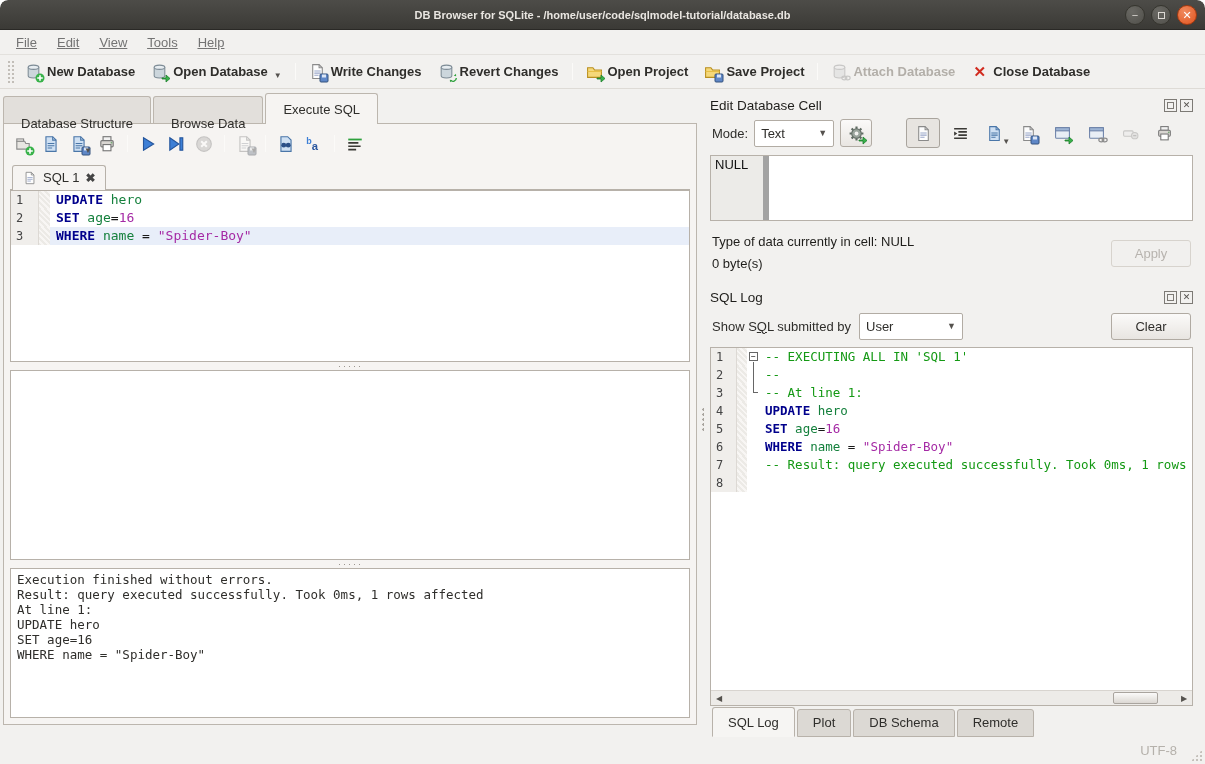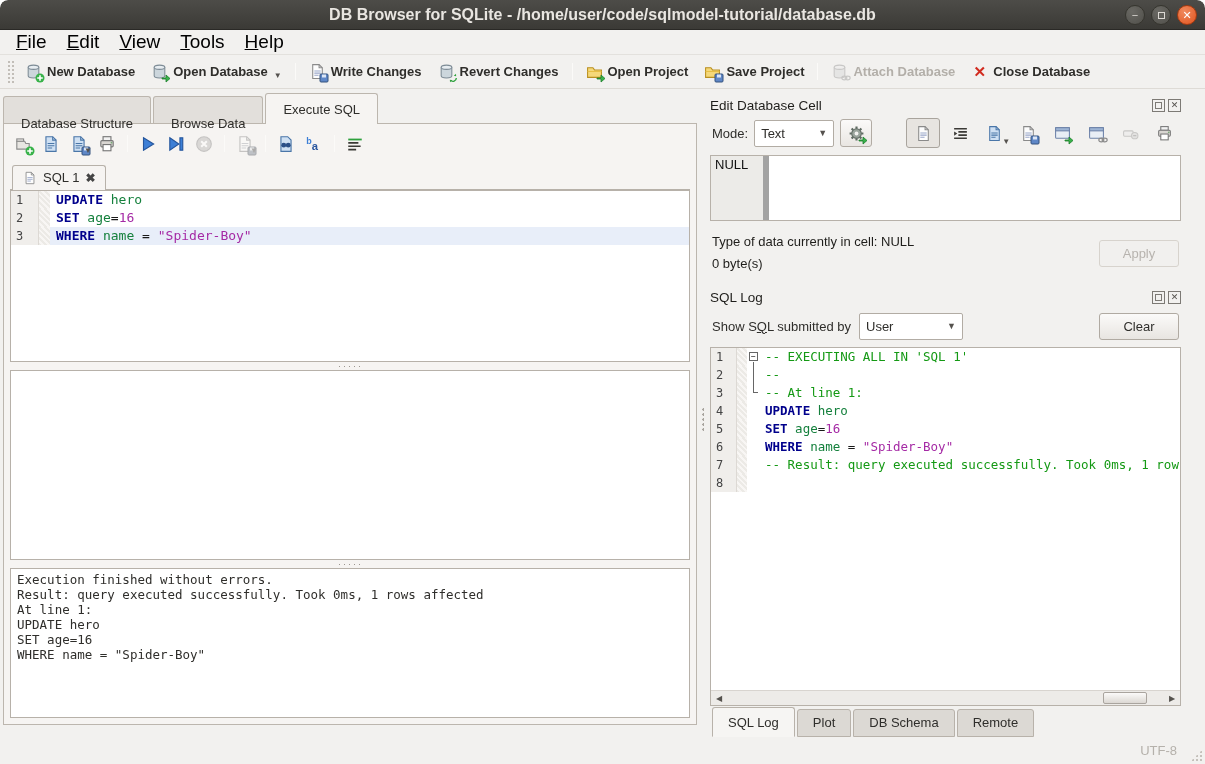--- a/index.html
+++ b/index.html
@@ -6,35 +6,35 @@
   html,body { width:1205px; height:764px; overflow:hidden; background:#fff;
               font-family:"Liberation Sans", sans-serif; font-size:13px; color:#2f2e2b; }
   .window { width:1205px; height:764px; display:flex; flex-direction:column;
             background:#f2f1ef; border-radius:8px 8px 0 0; overflow:hidden; }
 
   
   .titlebar { height:30px; flex:none; background:linear-gradient(#4d4c48,#3b3a36);
               border-bottom:1px solid #2a2926; display:flex; align-items:center;
               border-radius:8px 8px 0 0; position:relative; }
   .title-text { position:absolute; left:0; right:0; text-align:center; color:#e9e6e1;
-                font-weight:bold; font-size:16px; }
+                font-weight:bold; font-size:11px; }
   .win-btns { position:absolute; right:8px; top:5px; display:flex; gap:6px; }
   .wbtn { width:20px; height:20px; border-radius:50%; display:flex; align-items:center;
           justify-content:center; font-size:11px; line-height:1; cursor:default;
           background:radial-gradient(circle at 35% 30%, #6a6964, #504f4a);
           border:1px solid #36352f; color:#dcd9d4; }
   .wbtn.close { background:radial-gradient(circle at 35% 30%, #fploy 0, #f07746, #dd4814);
                 background:radial-gradient(circle at 35% 30%, #f08a5e, #e0541e);
                 color:#fff; border:1px solid #a53a10; }
   .wbtn .sq { width:7px; height:7px; border:1.5px solid #dcd9d4; display:block; }
 
   
   .menubar { height:25px; flex:none; background:#f2f1ef; display:flex; align-items:center;
              padding-left:6px; border-bottom:1px solid #e3e1dd; }
-  .menu-item { display:inline-block; padding:3px 10px; font-size:19px; color:#000000; }
+  .menu-item { display:inline-block; padding:3px 10px; font-size:13px; color:#737373;text-decoration:underline; }
   .accel-first::first-letter { text-decoration:underline; }
 
   
   .toolbar { height:34px; flex:none; background:#f2f1ef; display:flex; align-items:center;
              padding:0 4px; border-bottom:1px solid #dedbd6; }
   .grip { width:7px; height:24px; margin:0 3px;
           background-image:radial-gradient(#c2beb8 1px, transparent 1.2px);
           background-size:4px 4px; }
   .tb-btn { display:flex; align-items:center; gap:5px; background:transparent; border:none;
             padding:4px 8px; font-family:inherit; font-size:13px; font-weight:bold; color:#2f2e2b; }
@@ -101,21 +101,21 @@
   .hsplit { height:8px; flex:none; position:relative; }
   .hsplit::after { content:""; position:absolute; top:3px; left:50%; margin-left:-13px; width:26px; height:2px;
                    background-image:radial-gradient(#9b968f 0.8px, transparent 1px);
                    background-size:5px 3px; }
   .grid-box { flex:1; border:1px solid #b7b1a9; background:#fff; min-height:40px; }
   .msg-box { height:150px; flex:none; border:1px solid #b7b1a9; background:#fff;
              font-family:"DejaVu Sans Mono", monospace; font-size:12.5px; line-height:15px;
              padding:3px 6px; white-space:pre; overflow:hidden; }
 
   
-  .right-panel { flex:1; display:flex; flex-direction:column; padding:4px 24px 0 4px; min-width:0; }
+  .right-panel { flex:1; display:flex; flex-direction:column; padding:4px 12px 0 4px; min-width:0; }
   .dock-title { height:24px; flex:none; display:flex; align-items:center; font-size:13.5px; color:#1f1e1b; }
   .dock-title .dt-label { flex:1; }
   .dock-icons { display:flex; gap:3px; }
   .dico { width:13px; height:13px; border:1px solid #7d7a75; position:relative; background:#f2f1ef;
           display:flex; align-items:center; justify-content:center; font-size:9px; color:#55524e; }
   .dico.float::before { content:""; position:absolute; left:2px; top:2px; width:5px; height:5px; border:1px solid #7d7a75; }
   .dico.float::after { content:""; position:absolute; right:2px; bottom:2px; width:5px; height:5px; border:1px solid #7d7a75; background:#f2f1ef; }
 
   .mode-row { height:36px; flex:none; display:flex; align-items:center; gap:6px; padding:2px 0 6px 2px; }
   .mode-label { font-size:13px; }

